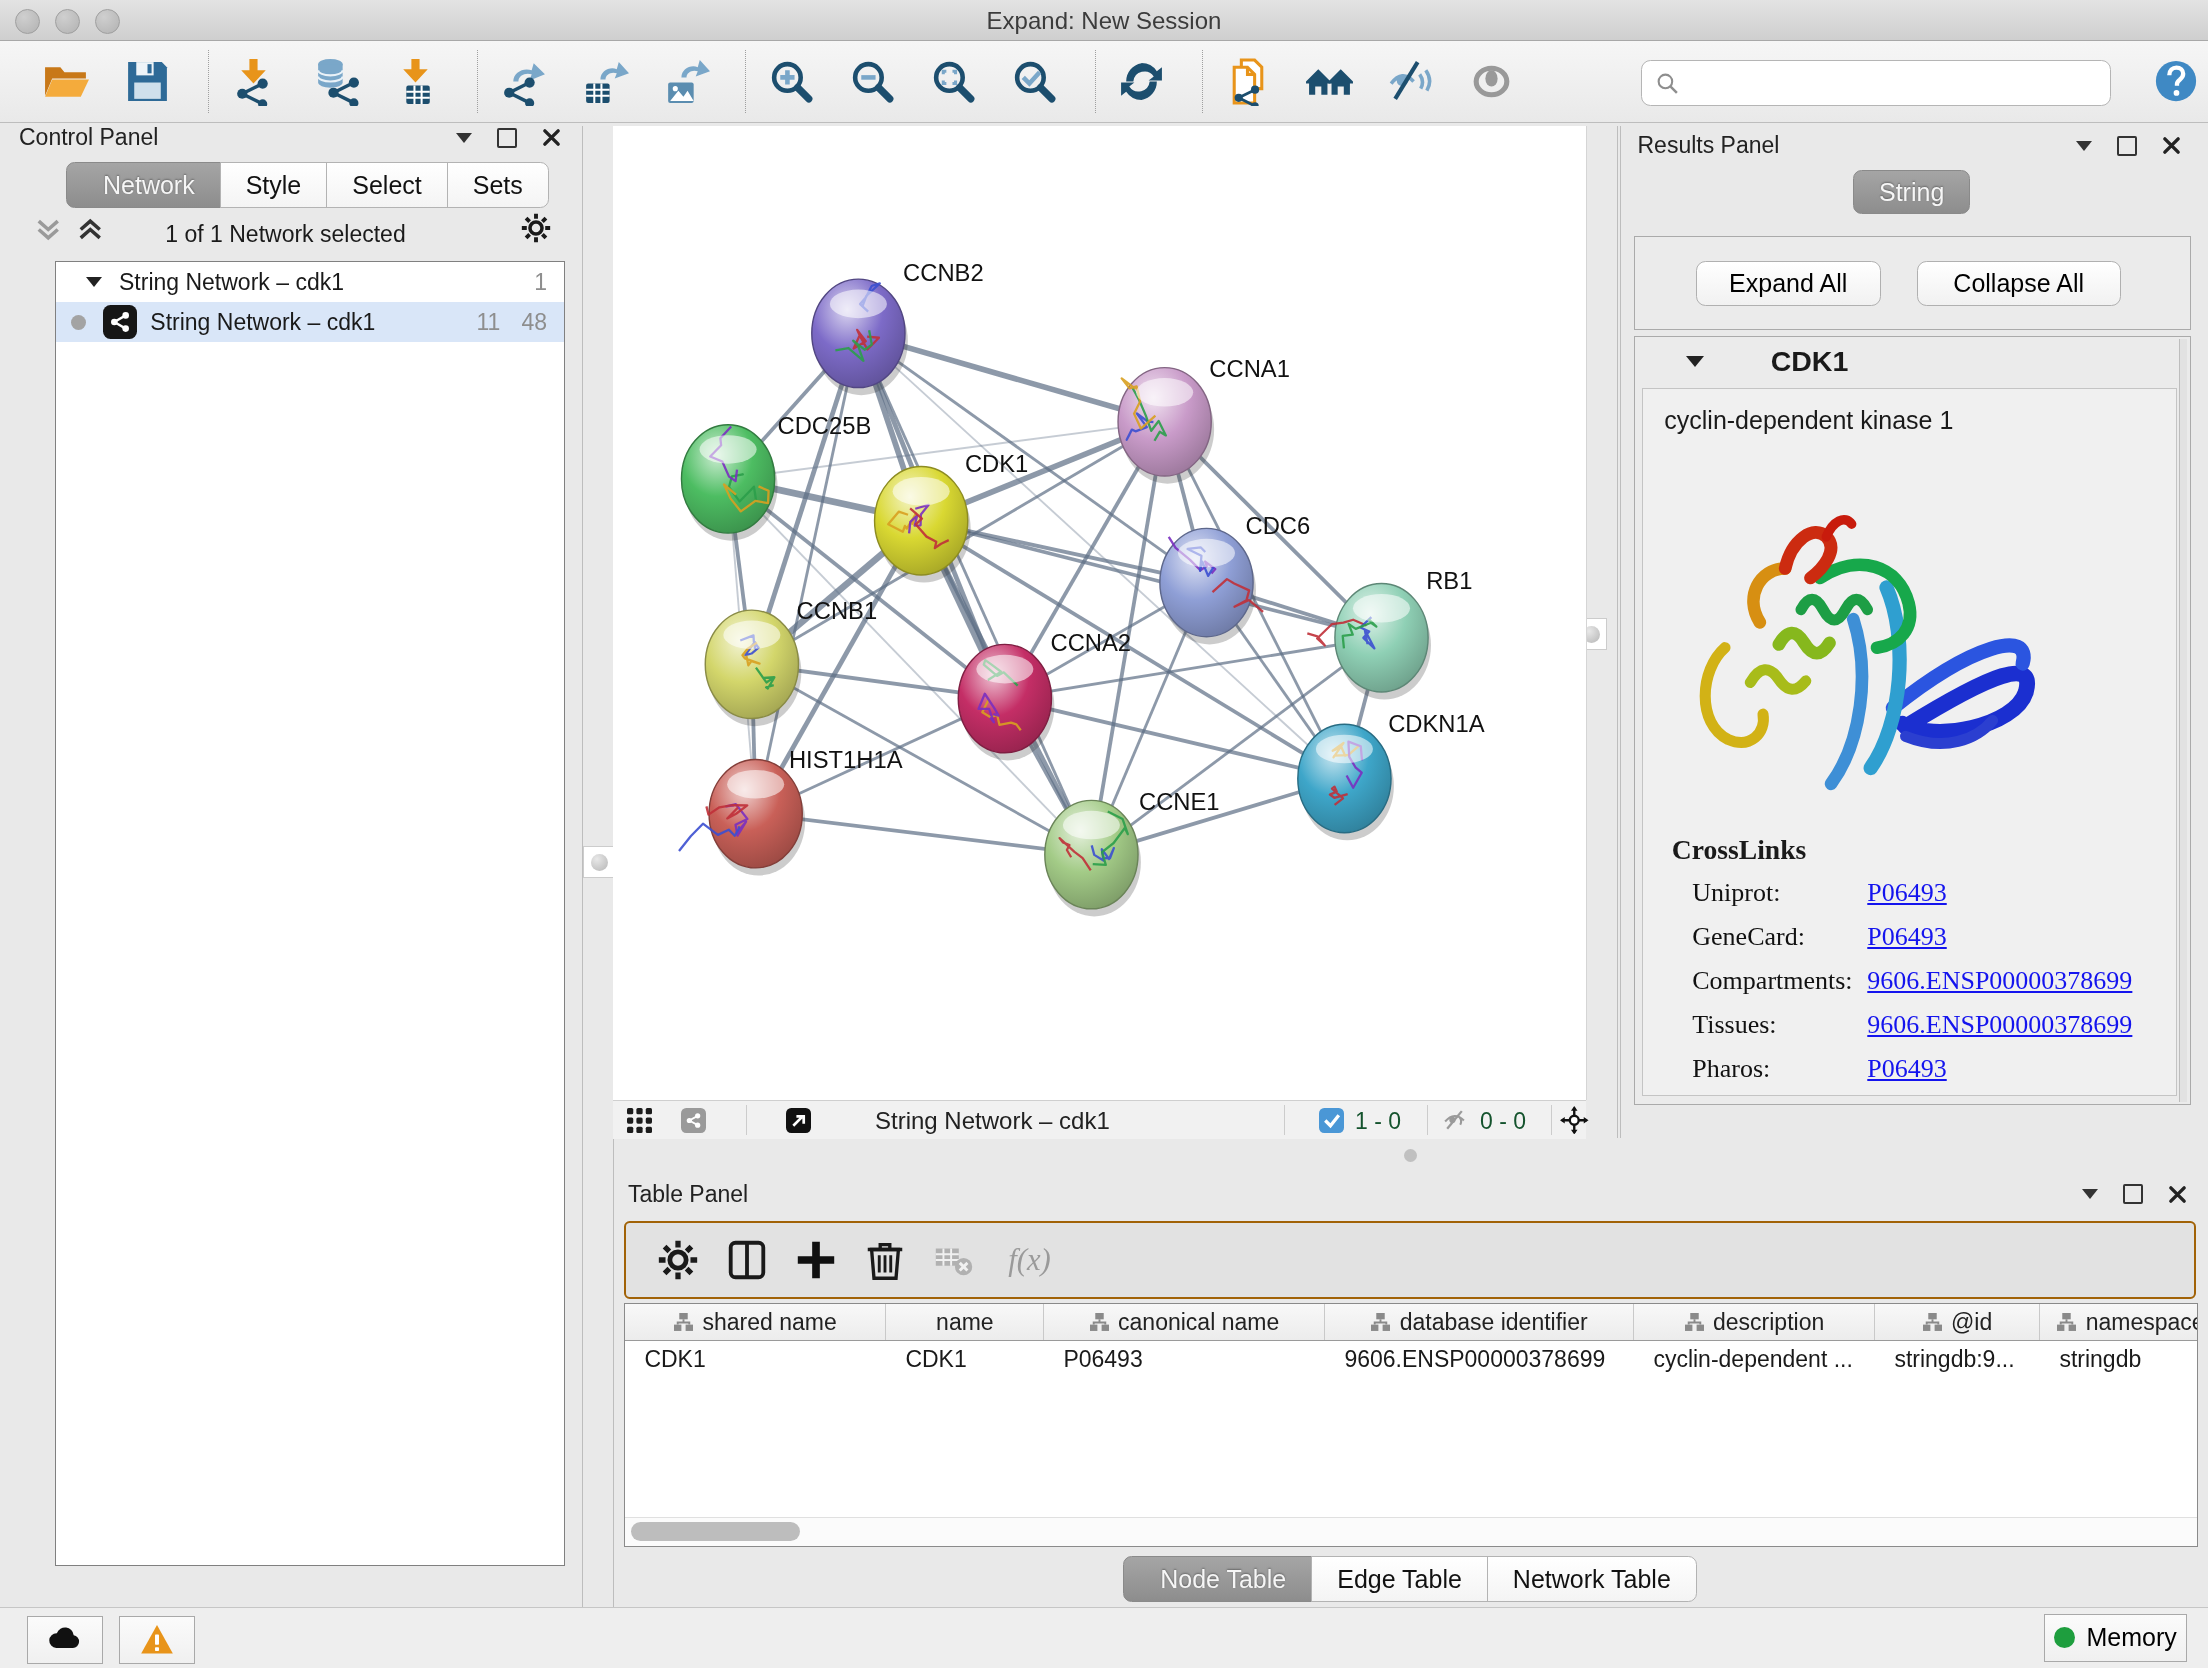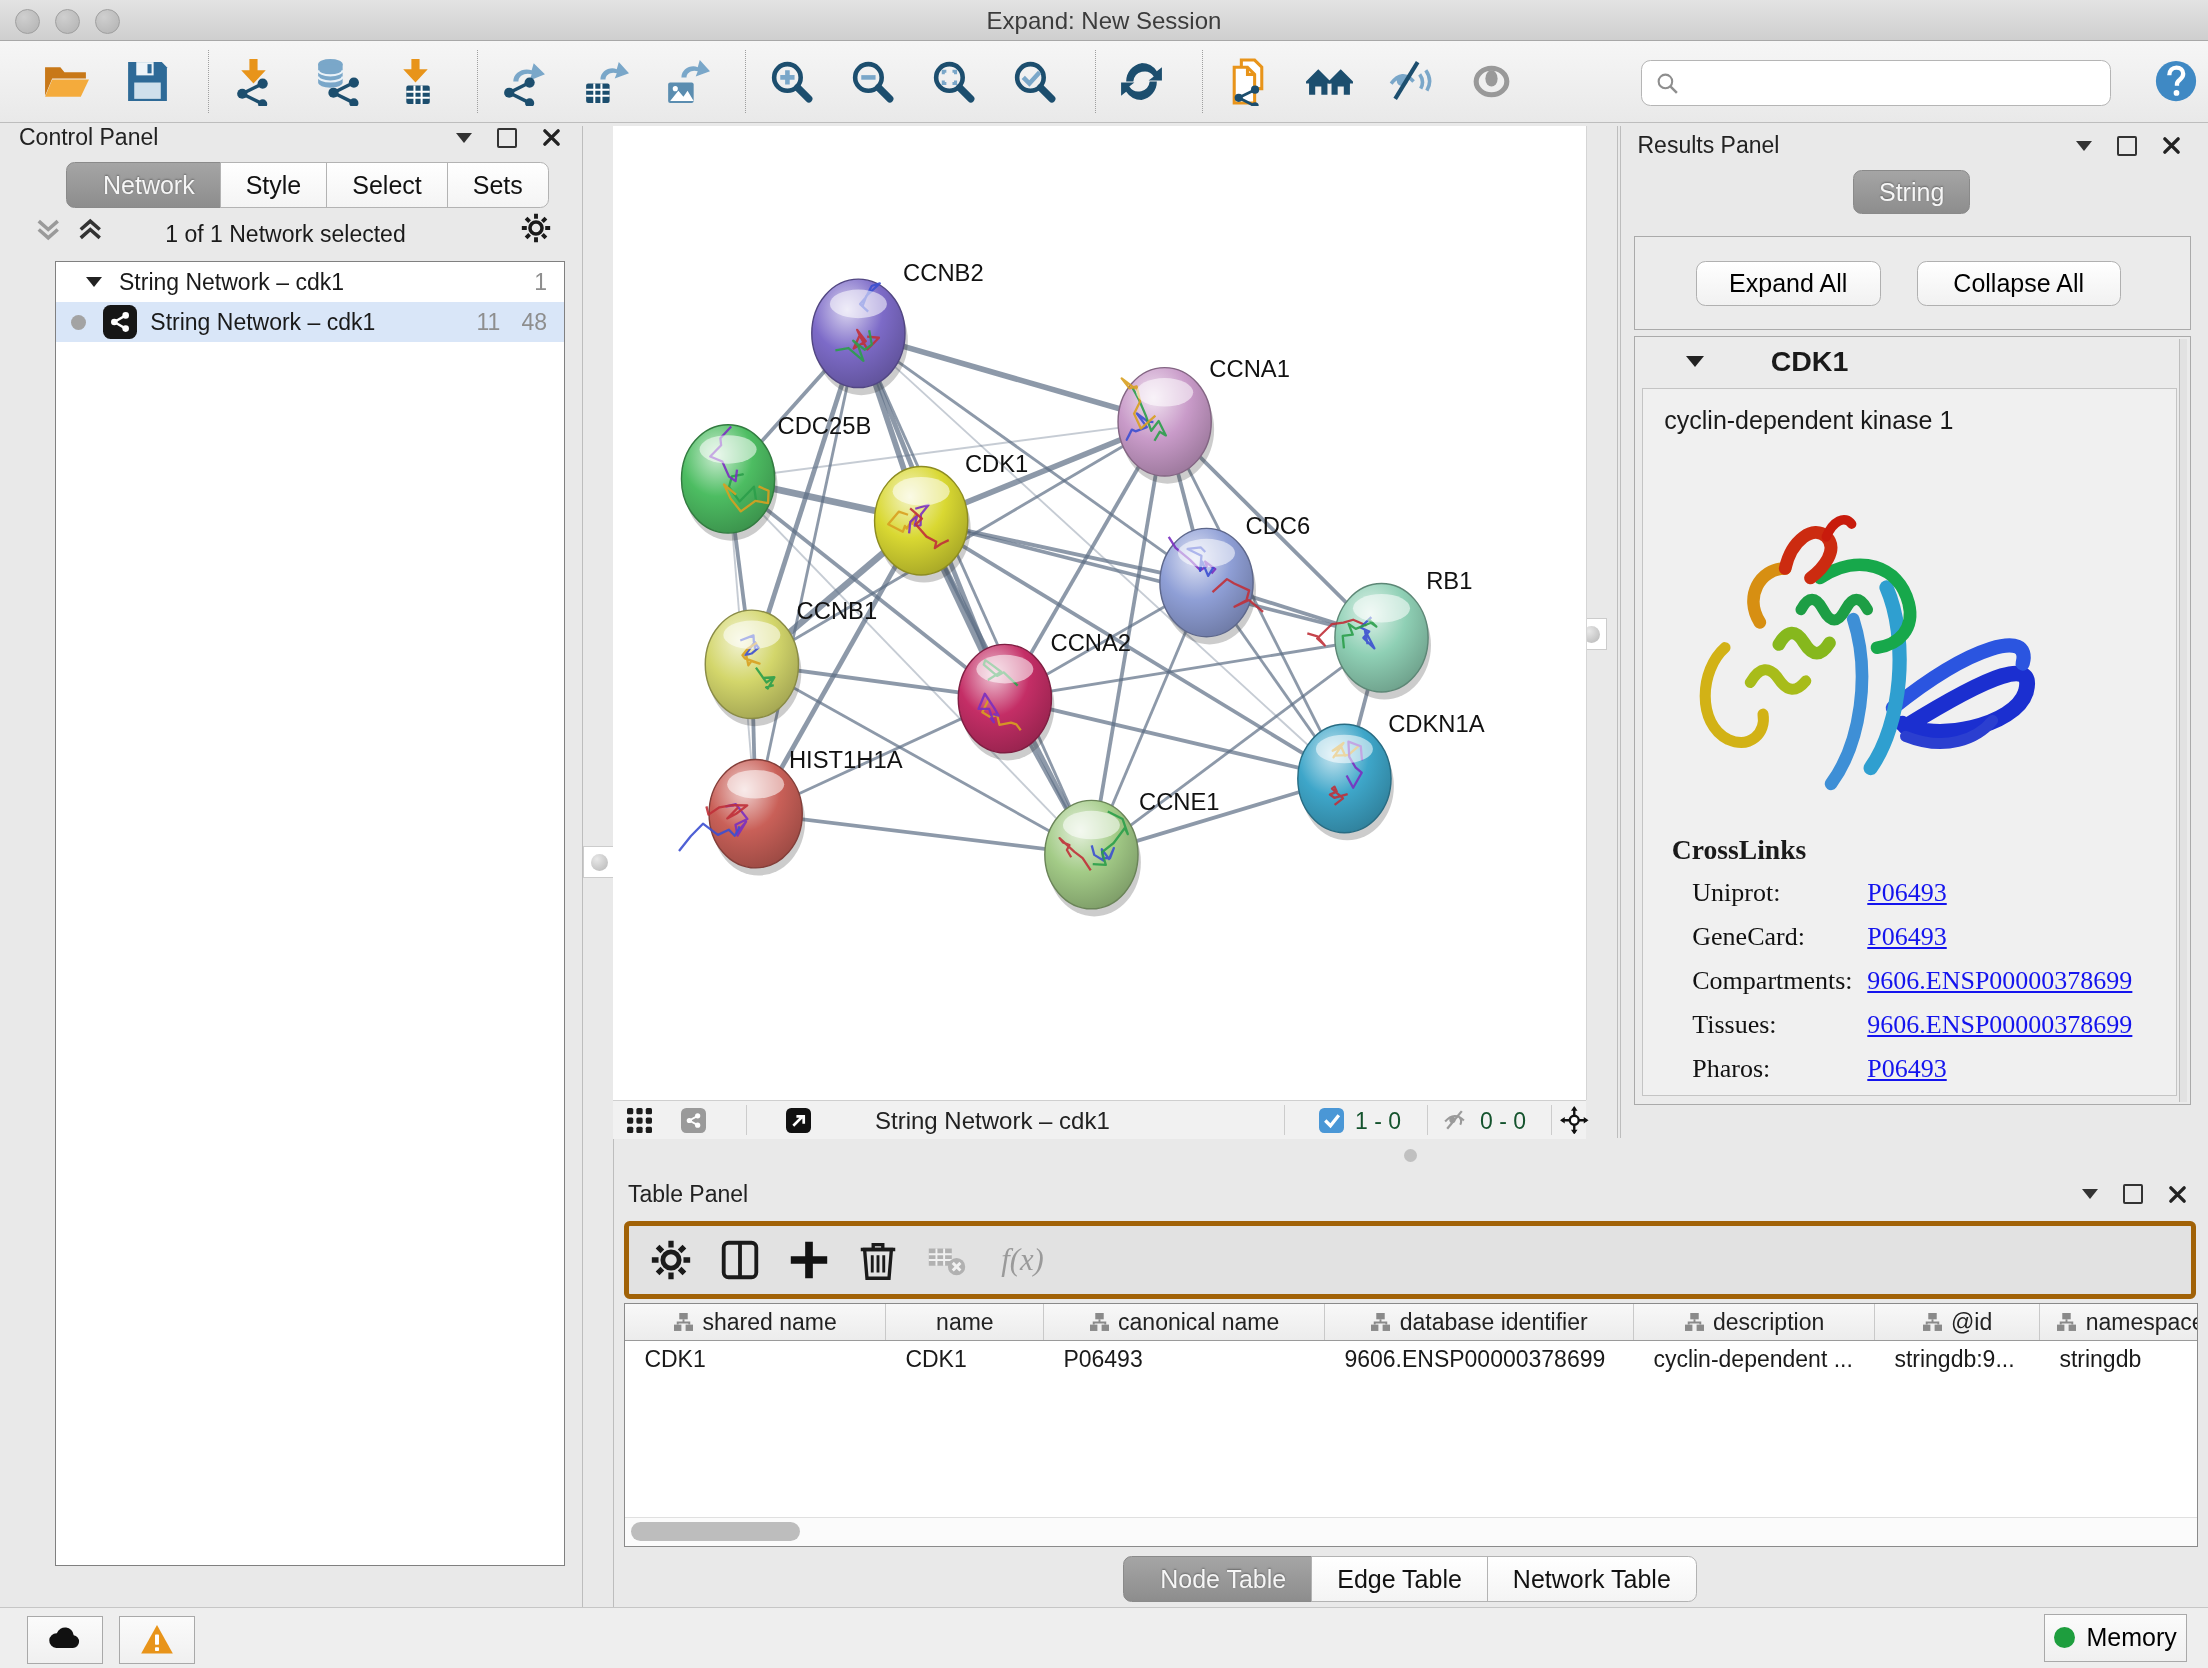--- a/index.html
+++ b/index.html
@@ -89,21 +89,21 @@
   #xlinks{position:absolute;left:0;top:483px;width:100%;}
   .xrow{height:44px;position:relative;font-family:"Liberation Serif",serif;font-size:26px;}
   .xrow .xlabel{position:absolute;left:49px;top:5.7px;color:#111;}
   .xrow a{position:absolute;left:224px;top:5.7px;color:#1414ee;text-decoration:underline;cursor:pointer;}
   #rp-vtrack{position:absolute;right:2.9px;top:1.9px;bottom:1.9px;width:6.7px;background:#e2e2e2;border-left:1px solid #bdbdbd;}
   
   #table-panel{position:absolute;left:613px;top:1173px;width:1595px;height:435px;}
   #tp-title{position:absolute;left:15px;top:7.6px;}
   #tp-wc{right:21px;top:11.4px;}
   #tp-toolbar{position:absolute;left:11.4px;top:48px;width:1572px;height:78px;background:#e2e2e2;
-    border:5px solid #a16207;border-radius:5.7px;display:flex;align-items:center;gap:23px;padding-left:19px;box-sizing:border-box;}
+    border:2px solid #a16207;border-radius:5.7px;display:flex;align-items:center;gap:23px;padding-left:29px;box-sizing:border-box;}
   .tp-btn{width:46px;height:46px;background:none;border:none;padding:0;cursor:pointer;flex:0 0 auto;}
   .tp-btn svg{width:46px;height:46px;}
   .tp-btn.wide{width:74px;}
   .tp-btn.wide svg{width:74px;}
   #tp-table{position:absolute;left:11.4px;top:130px;width:1572px;height:242px;background:#fff;
     border:1.9px solid #8a8a8a;overflow:hidden;}
   #thead{display:flex;height:36px;background:linear-gradient(#f8f8f8,#ececec);border-bottom:1px solid #9a9a9a;}
   .th{display:flex;align-items:center;justify-content:center;gap:9.5px;font-size:23px;color:#222;
       border-right:1px solid #c9c9c9;box-sizing:border-box;overflow:hidden;white-space:nowrap;flex:0 0 auto;}
   .th svg{width:19px;height:19px;flex:0 0 auto;}

